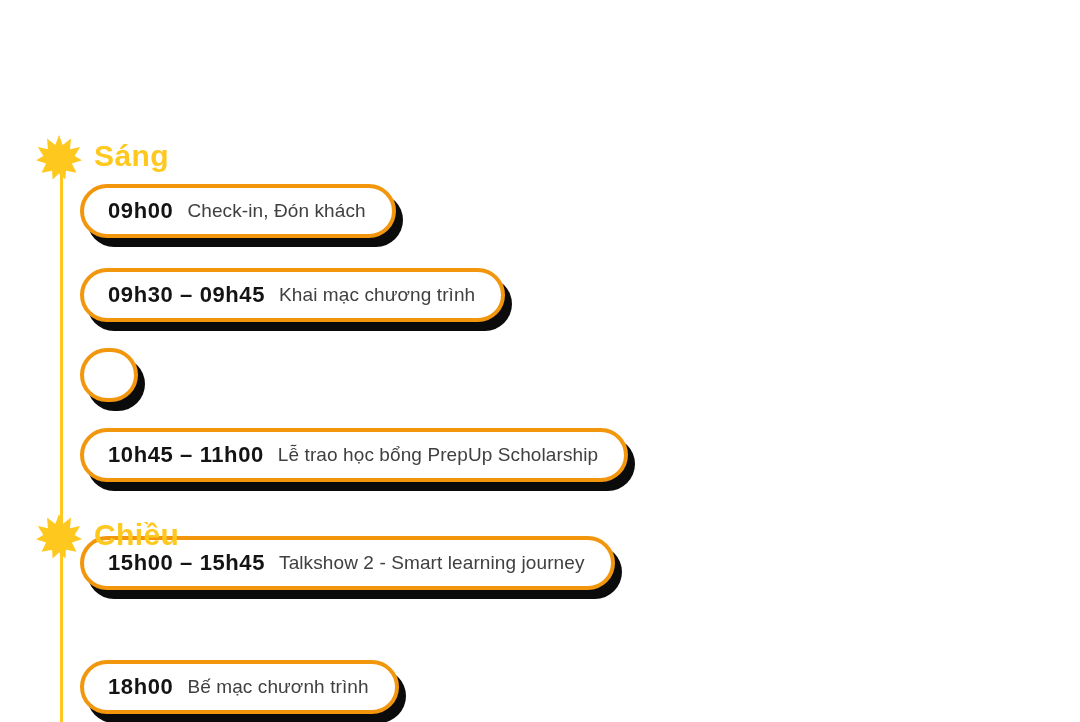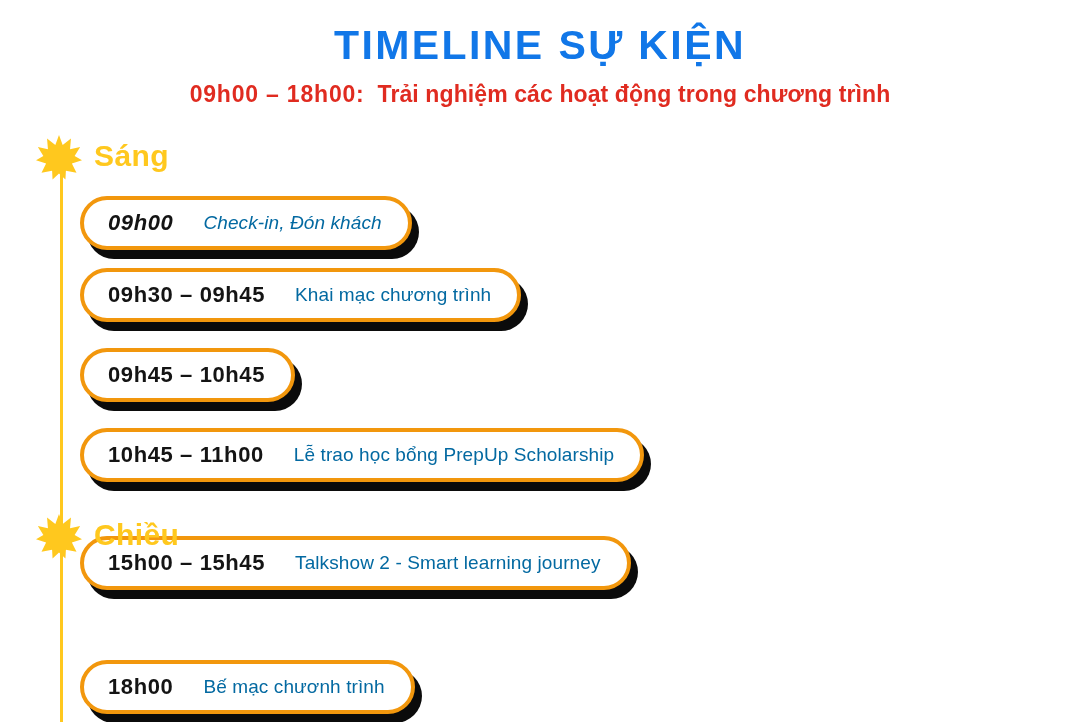--- a/index.html
+++ b/index.html
@@ -106,66 +106,58 @@
   }
   .pill-time {
     font-size: 22px;
     font-weight: 700;
     color: #141414;
     letter-spacing: 0.6px;
   }
   .pill-desc {
     font-size: 19px;
     font-weight: 400;
-    color: #0369a1;
+    color: #404040;
     letter-spacing: 0.1px;
-    margin-left: 30px;
+    margin-left: 14px;
   }
 </style>
 </head>
 <body>
 
 <div id="poster">
 
-  <div class="header">
-    <h1 class="main-title">TIMELINE SỰ KIỆN</h1>
-    <p class="subtitle">
-      <span class="sub-time">09h00 – 18h00:</span>
-      &nbsp;<span>Trải nghiệm các hoạt động trong chương trình</span>
-    </p>
-  </div>
 
   <div class="spine"></div>
 
   <div class="section-head" style="top:134px;">
     <span class="burst">
       <svg viewBox="0 0 100 100" aria-hidden="true">
         <polygon fill="#FFC81E" points="50,2 58,24 76,10 74,33 96,28 84,48 100,57 78,64 88,84 65,80 64,99 50,86 36,99 35,80 12,84 22,64 0,57 16,48 4,28 26,33 24,10 42,24"></polygon>
       </svg>
     </span>
     <span class="section-label">Sáng</span>
   </div>
 
-  <div class="pill-row" style="top:196px;font-style:italic;">
+  <div class="pill-row" style="top:184px;">
     <div class="pill">
       <span class="pill-time">09h00</span>
       <span class="pill-desc">Check-in, Đón khách</span>
     </div>
   </div>
 
   <div class="pill-row" style="top:268px;">
     <div class="pill">
       <span class="pill-time">09h30 – 09h45</span>
       <span class="pill-desc">Khai mạc chương trình</span>
     </div>
   </div>
 
   <div class="pill-row" style="top:348px;">
     <div class="pill">
-      <span class="pill-time">09h45 – 10h45</span>
     </div>
   </div>
 
   <div class="pill-row" style="top:428px;">
     <div class="pill">
       <span class="pill-time">10h45 – 11h00</span>
       <span class="pill-desc">Lễ trao học bổng PrepUp Scholarship</span>
     </div>
   </div>
 

